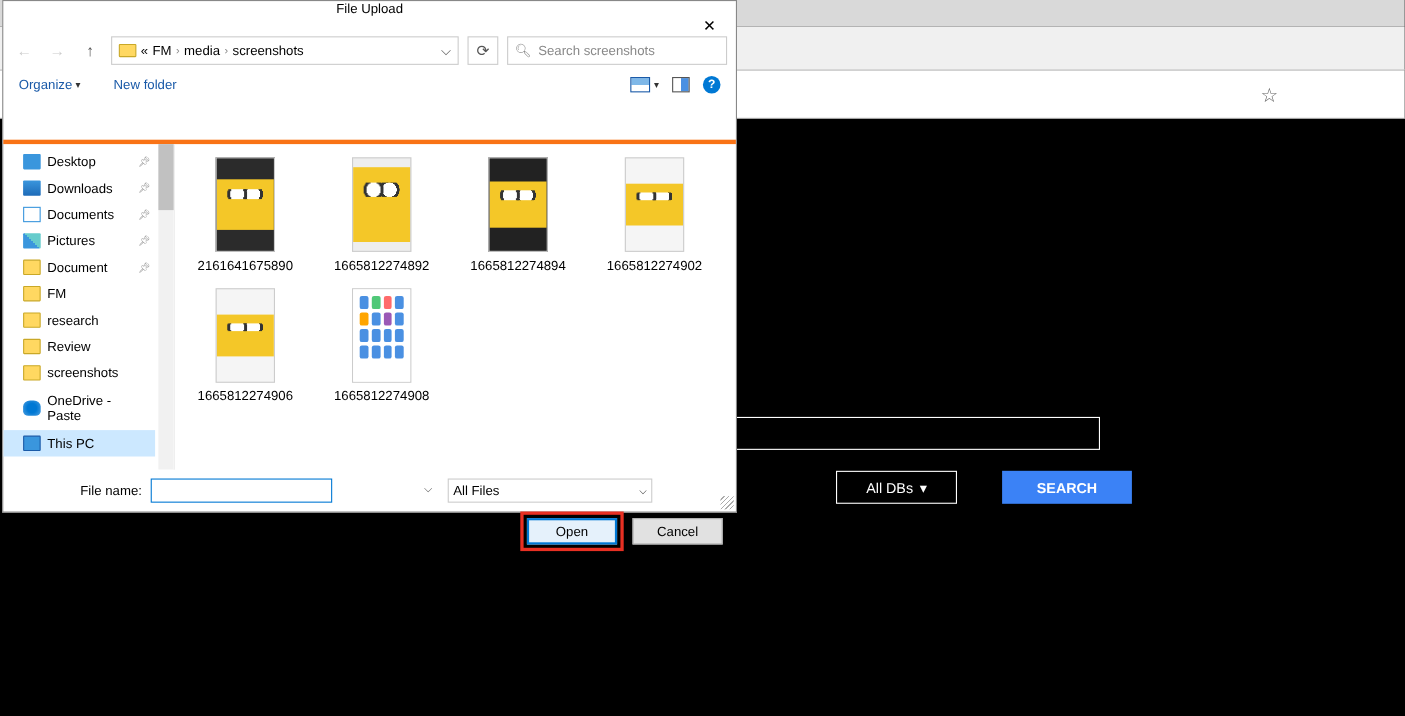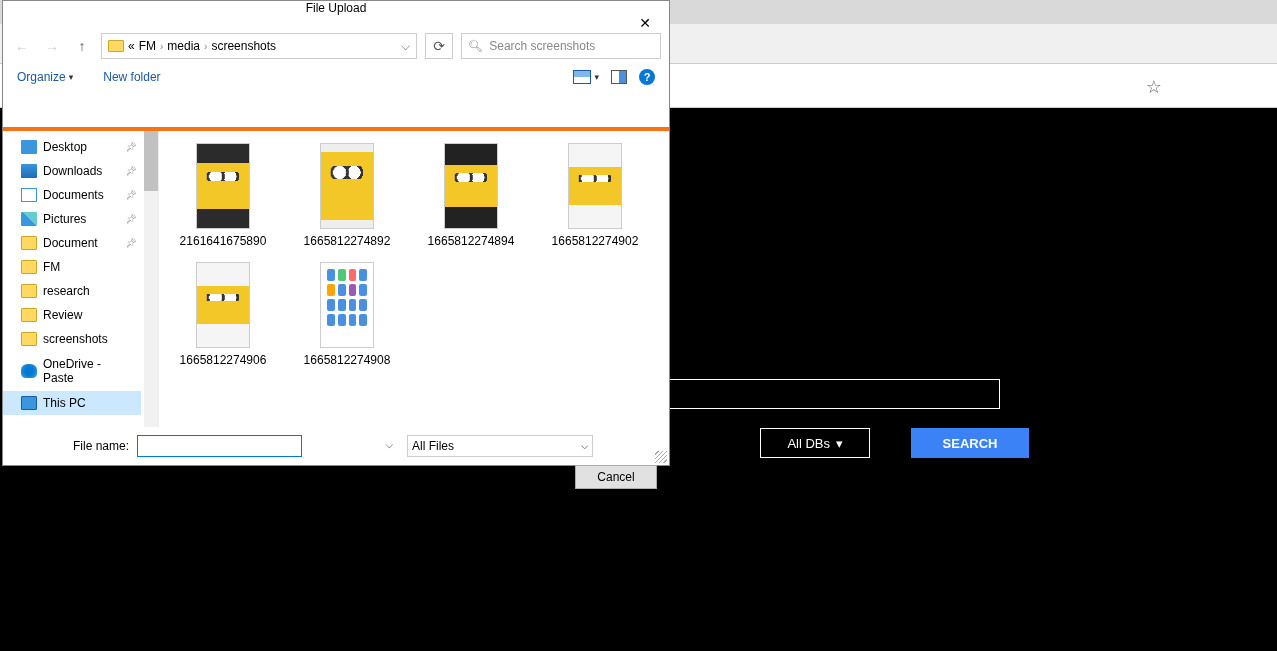--- a/index.html
+++ b/index.html
@@ -285,18 +285,21 @@
       <div class="file-name-input-wrap">
         <input class="file-name-input" value="" style="">
         <span class="fn-chev">⌵</span>
       </div>
       <div class="filter-select">
         <span>All Files</span>
         <span class="chev-down">⌵</span>
       </div>
     </div>
     <div class="action-row">
+      <span class="open-wrap">
+        <button class="open-btn">Open</button>
+      </span>
       <button class="cancel-btn">Cancel</button>
     </div>
   </div>
 
   <div class="resize-grip"></div>
 </div>
 
 </body></html>

